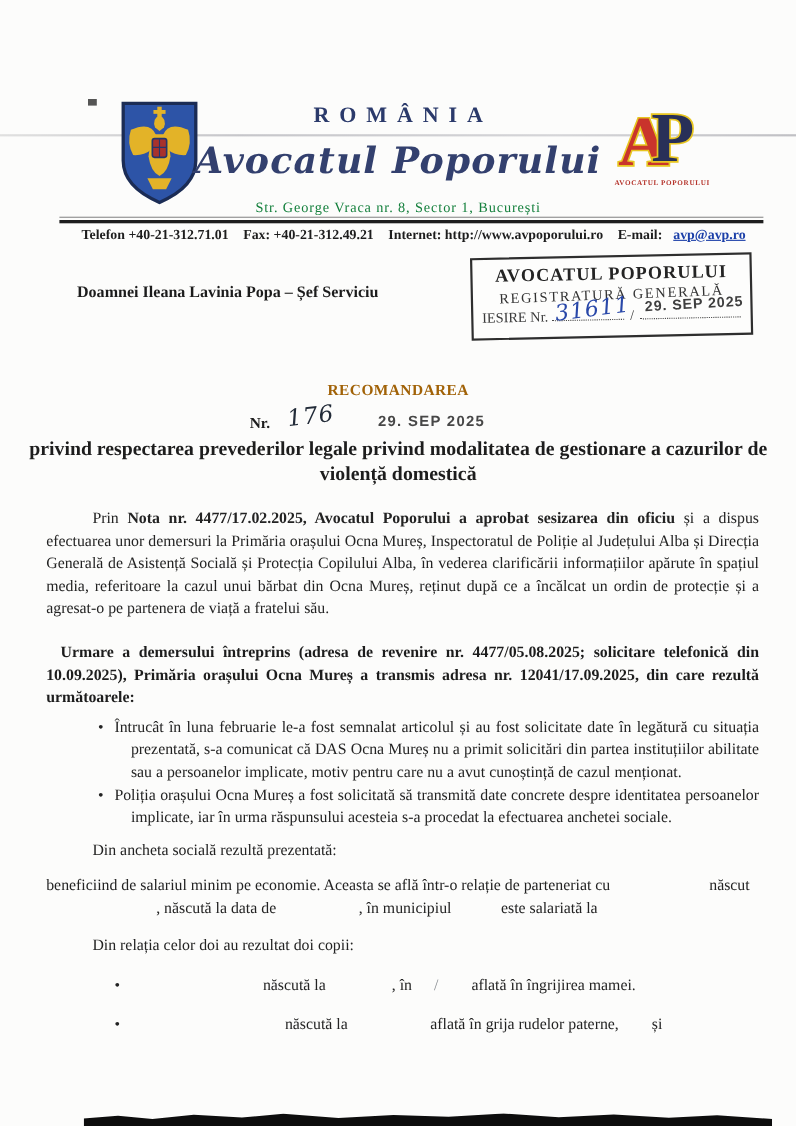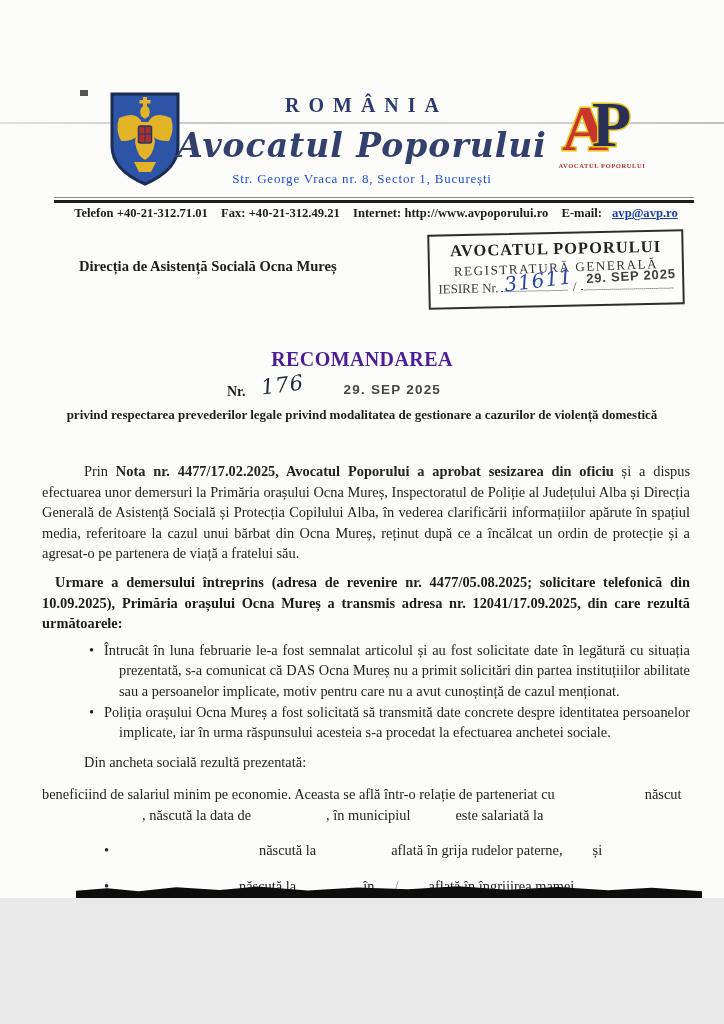--- a/index.html
+++ b/index.html
@@ -1,34 +1,34 @@
 <!DOCTYPE html>
 <html><head>
 <meta charset="utf-8">
 <style>
   * { margin:0; padding:0; box-sizing:border-box; }
   html,body { background:#e9e9e9; }
   .page {
-    position:relative; width:724px; height:898px; margin:0 auto;
+    position:relative; width:724px; height:1024px; margin:0 auto;
     background:#fcfcfb; overflow:hidden;
     font-family:"Liberation Serif", serif; color:#232323;
   }
   
   .scanline { position:absolute; left:0; right:0; top:122px; height:2px;
     background:linear-gradient(to right,#c9c9c9 0%,#9a9aa2 30%,#b5b5bb 70%,#8f8f97 100%);
     opacity:.55; }
   .speck { position:absolute; left:80px; top:90px; width:8px; height:6px; background:#2a2a2a; opacity:.8; }
 
   
   .coa { position:absolute; left:106px; top:90px; }
   .hdr-center { position:absolute; left:152px; top:94px; width:420px; text-align:center; }
   .country { font-size:20px; font-weight:bold; letter-spacing:9px; color:#2b3a6b; padding-left:9px; }
   .institution { margin-top:9px; font-family:"DejaVu Serif", serif; font-style:italic; font-weight:bold;
     font-size:33px; color:#33406e; letter-spacing:1px; }
-  .address { margin-top:6px; font-size:13px; color:#1d4ed8; letter-spacing:.8px; }
+  .address { margin-top:16px; font-size:13px; color:#15803d; letter-spacing:.8px; }
   .logo { position:absolute; left:552px; top:88px; width:100px; text-align:center; }
   .logo-caption { font-size:6.5px; color:#b5342c; letter-spacing:.6px; font-weight:bold; margin-top:-14px; }
 
   .rule { position:absolute; left:54px; right:30px; top:197px; }
   .rule .thin { height:1px; background:#8a8a8a; margin-bottom:2px; }
   .rule .thick { height:3px; background:#1e1e1e; }
   .contact { position:absolute; left:40px; right:12px; top:206px; text-align:center;
     font-size:12.6px; font-weight:bold; color:#1d1d1d; }
   .contact span { margin:0 5px; }
   .contact .email-link { color:#1b3fa8; text-decoration:underline; }
@@ -47,34 +47,34 @@
   .dotline { display:inline-block; height:9px; border-bottom:1.6px dotted #4a4a4a; }
   .w1 { width:66px; } .w2 { width:92px; }
   .stamp-slash { margin:0 2px; }
   .stamp-number { position:absolute; left:66px; top:-11px; font-family:"DejaVu Serif", serif;
     font-style:italic; font-size:20px; color:#2847a8; transform:rotate(-6deg); letter-spacing:1px; }
   .stamp-date { position:absolute; right:-2px; top:-9px; font-family:"Liberation Sans", sans-serif;
     font-weight:bold; font-size:13px; letter-spacing:.8px; color:#3f3f3f; transform:rotate(-2deg); }
 
   
   .title-block { position:absolute; left:16px; right:16px; top:348px; text-align:center; }
-  .title-heading { font-weight:bold; font-size:20px; letter-spacing:.4px; color:#4c1d95; }
+  .title-heading { font-weight:bold; font-size:14px; letter-spacing:.4px; color:#a16207; }
   .nr-row { margin-top:2px; height:26px; position:relative; font-size:14px; }
   .nr-label { font-weight:bold; color:#1d1d1d; position:relative; left:-52px; top:4px; }
   .nr-value { font-family:"DejaVu Serif", serif; font-style:italic; font-size:21px; color:#222b38;
     display:inline-block; transform:rotate(-7deg); position:relative; left:-40px; letter-spacing:1px; }
   .title-date { font-family:"Liberation Sans", sans-serif; font-weight:bold; font-size:13.5px;
     letter-spacing:1.2px; color:#474747; position:relative; left:-4px; top:2px; }
-  .subject { margin-top:5px; font-weight:bold; font-size:13px; line-height:22px; color:#1d1d1d; }
+  .subject { margin-top:5px; font-weight:bold; font-size:18px; line-height:22px; color:#1d1d1d; }
 
   
   .docbody { position:absolute; left:42px; right:34px; top:461px; font-size:14.4px;
     line-height:20.6px; text-align:justify; }
   .p1 { text-indent:42px; }
-  .p2 { margin-top:8px; font-weight:bold; color:#1d1d1d; text-indent:13px; }
+  .p2 { margin-top:19px; font-weight:bold; color:#1d1d1d; text-indent:13px; }
   ul.blist { margin-top:6px; list-style:none; padding-left:62px; }
   ul.blist li { padding-left:0; text-indent:-15px; padding-left:15px; }
   .blt { display:inline-block; width:15px; margin-left:-15px; text-indent:0; }
   .survey-intro { margin-top:9px; text-indent:42px; }
   .redacted { margin-top:12px; line-height:20.4px; }
   .rline { white-space:nowrap; }
   .gap { display:inline-block; }
   .g100 { width:100px; } .g75 { width:75px; } .g45 { width:45px; }
   .g90 { width:90px; } .g140 { width:140px; } .g120 { width:120px; }
   .g60 { width:60px; } .g30 { width:30px; } .g20 { width:20px; }
@@ -132,21 +132,21 @@
   </div>
 
   <div class="contact">
     <span>Telefon +40-21-312.71.01</span>
     <span>Fax: +40-21-312.49.21</span>
     <span>Internet: http://www.avpoporului.ro</span>
     <span>E-mail:</span><span class="email-link">avp@avp.ro</span>
   </div>
 
   <div class="recipient">
-    <div class="l2">Direcția de Asistență Socială Ocna Mureș</div>
+    <div class="l1">Doamnei Ileana Lavinia Popa – Șef Serviciu</div>
   </div>
 
   <div class="stamp">
     <div class="stamp-org">AVOCATUL POPORULUI</div>
     <div class="stamp-reg">REGISTRATURĂ GENERALĂ</div>
     <div class="stamp-row">
       <span>IESIRE Nr.</span>
       <span class="dotline w1"></span>
       <span class="stamp-slash">/</span>
       <span class="dotline w2"></span>
@@ -176,22 +176,23 @@
       <li><span class="blt">•</span><span>Poliția orașului Ocna Mureș a fost solicitată să transmită date concrete despre identitatea persoanelor implicate, iar în urma răspunsului acesteia s-a procedat la efectuarea anchetei sociale.</span></li>
     </ul>
 
     <p class="survey-intro">Din ancheta socială rezultă prezentată:</p>
 
     <div class="redacted">
       <div class="rline"><span>beneficiind de salariul minim pe economie. Aceasta se află într-o relație de parteneriat cu</span><span class="gap g90"></span><span>născut</span></div>
       <div class="rline"><span class="gap g100"></span><span>, născută la data de</span><span class="gap g75"></span><span>, în municipiul</span><span class="gap g45"></span><span>este salariată la</span></div>
     </div>
 
+    <p class="children-intro">Din relația celor doi au rezultat doi copii:</p>
+
+    <div class="child-row"><span class="blt">•</span><span class="gap g120"></span><span>născută la</span><span class="gap g60"></span><span>, în</span><span class="gap g20"></span><span class="artifact">/</span><span class="gap g30"></span><span>aflată în îngrijirea mamei.</span></div>
 
     <div class="child-row"><span class="blt">•</span><span class="gap g140"></span><span>născută la</span><span class="gap g75"></span><span>aflată în grija rudelor paterne,</span><span class="gap g30"></span><span>și</span></div>
-
-    <div class="child-row"><span class="blt">•</span><span class="gap g120"></span><span>născută la</span><span class="gap g60"></span><span>, în</span><span class="gap g20"></span><span class="artifact">/</span><span class="gap g30"></span><span>aflată în îngrijirea mamei.</span></div>
 
   </div>
 
   <div class="bottom-bar"></div>
 
 </div>
 
 </body></html>

